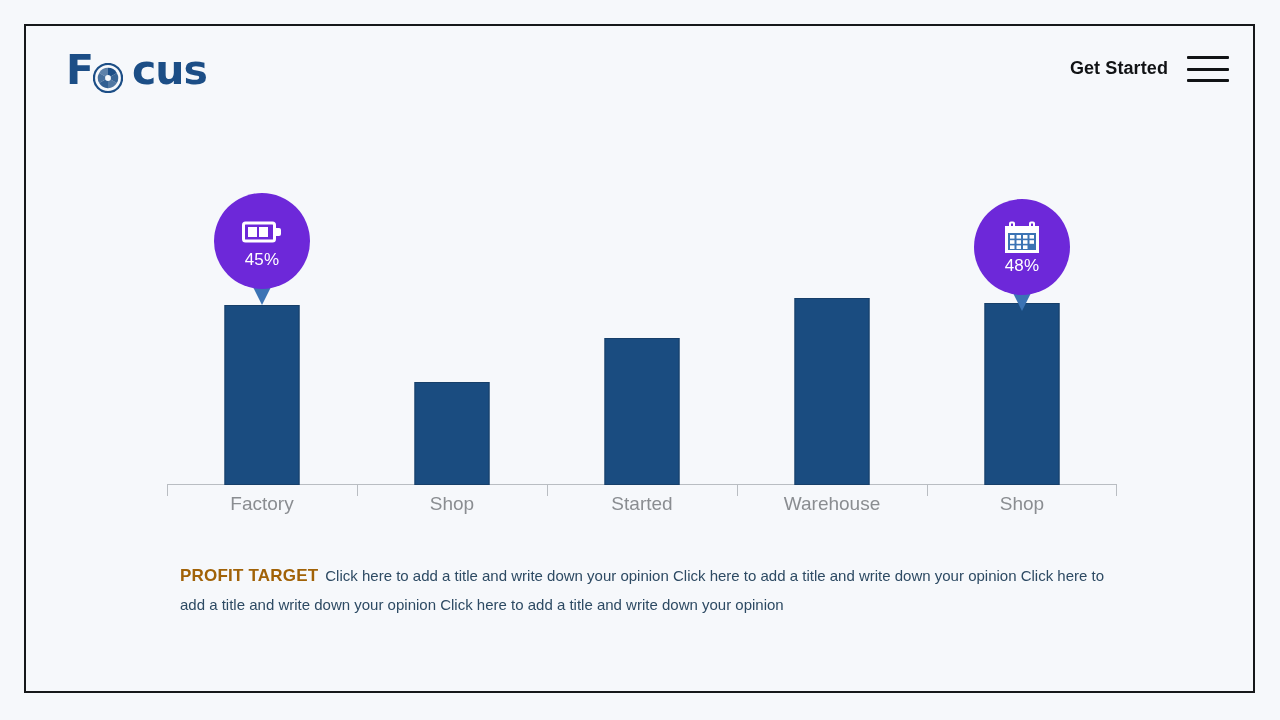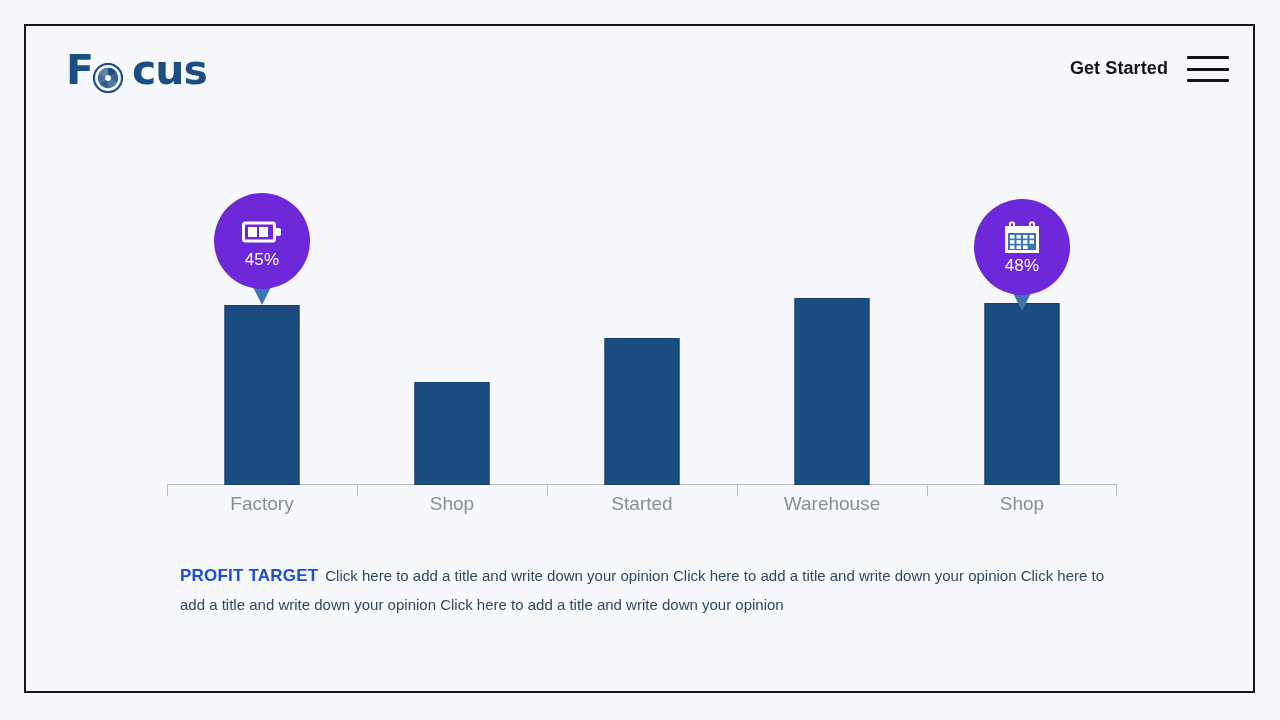--- a/index.html
+++ b/index.html
@@ -200,21 +200,21 @@
     position: absolute;
     left: 154px;
     top: 535px;
     width: 935px;
     font-size: 15px;
     line-height: 29px;
     color: #2d4a63;
     font-family: "Liberation Sans", sans-serif;
   }
   .caption .cap-title {
-    color: #1d4ed8;
+    color: #a16207;
     font-weight: bold;
     font-size: 17px;
     letter-spacing: 0.2px;
     margin-right: 7px;
   }
 </style>
 </head>
 <body>
 
 <div class="slide-frame">

